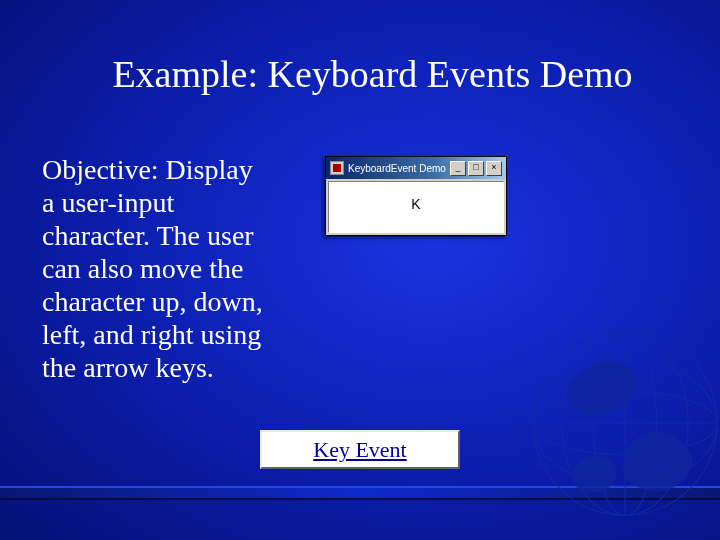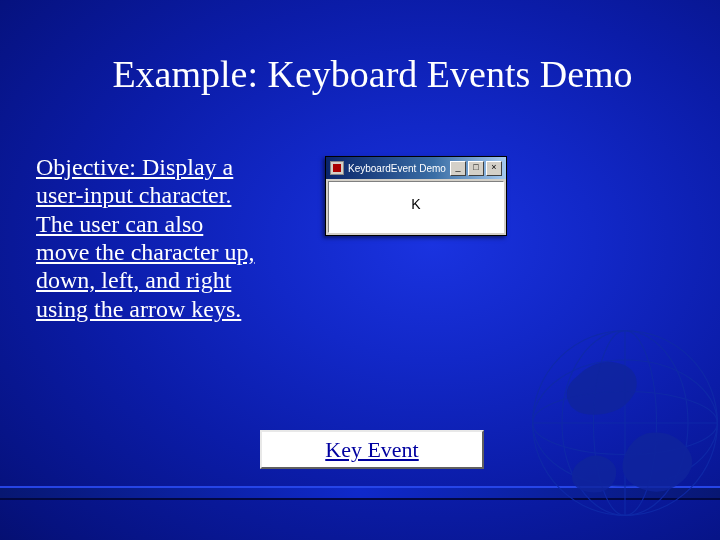--- a/index.html
+++ b/index.html
@@ -29,26 +29,25 @@
     right: 0;
     text-align: center;
     color: #ffffff;
     font-size: 38px;
     font-weight: 400;
     padding-left: 25px;
   }
   .body-text {
     position: absolute;
     top: 153px;
-    left: 36px;
+    left: 42px;
     width: 225px;
     color: #ffffff;
-    font-size: 24px;
+    font-size: 28px;
     line-height: 1.18;
-    text-decoration: underline;
   }
   
   .window {
     position: absolute;
     top: 156px;
     left: 325px;
     width: 180px;
     background: #d4d0c8;
     border: 1px solid #000;
     box-shadow: -2px 2px 4px rgba(0,0,0,0.5);
@@ -120,21 +119,21 @@
     text-align: center;
     font-family: Arial, sans-serif;
     font-size: 14px;
     color: #000;
   }
   
   .slide-button {
     position: absolute;
     top: 430px;
     left: 260px;
-    width: 224px;
+    width: 200px;
     height: 39px;
     background: #ffffff;
     border-top: 2px solid #e8e8e8;
     border-left: 2px solid #e8e8e8;
     border-right: 2px solid #606060;
     border-bottom: 2px solid #606060;
     text-align: center;
     line-height: 35px;
     box-sizing: border-box;
   }

